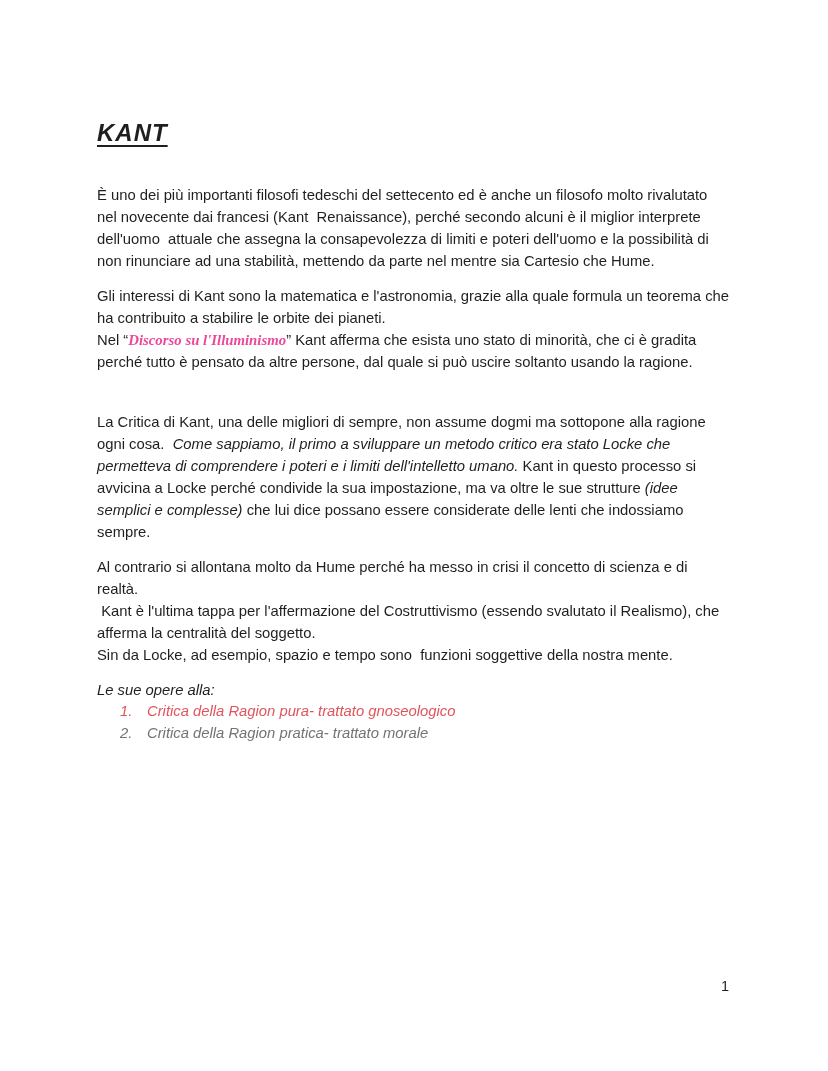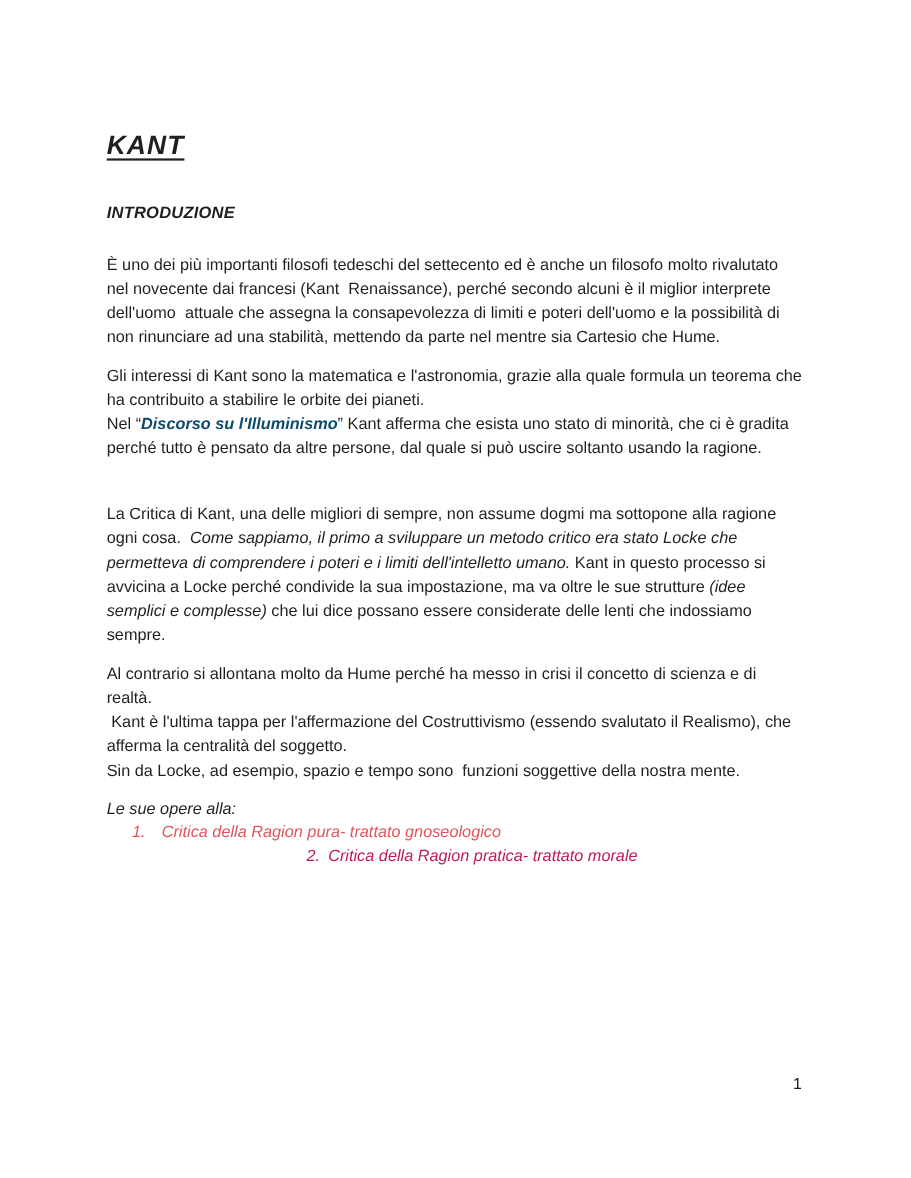--- a/index.html
+++ b/index.html
@@ -60,35 +60,34 @@
     color: #1f1f1f;
   }
 </style>
 </head>
 <body>
 
 <div class="page">
 
   <h1 class="doc-title">KANT</h1>
 
-  <h2 class="section-heading">INTRODUZIONE</h2>
 
   <p class="para">È uno dei più importanti filosofi tedeschi del settecento ed è anche un filosofo molto rivalutato nel novecente dai francesi (Kant  Renaissance), perché secondo alcuni è il miglior interprete dell'uomo  attuale che assegna la consapevolezza di limiti e poteri dell'uomo e la possibilità di non rinunciare ad una stabilità, mettendo da parte nel mentre sia Cartesio che Hume.</p>
 
   <p class="para gap-large"><span>Gli interessi di Kant sono la matematica e l'astronomia, grazie alla quale formula un teorema che ha contribuito a stabilire le orbite dei pianeti.
-Nel “</span><span class="work-blue" style="color: #0c4a6e;">Discorso su l'Illuminismo</span><span>” Kant afferma che esista uno stato di minorità, che ci è gradita perché tutto è pensato da altre persone, dal quale si può uscire soltanto usando la ragione.</span></p>
+Nel “</span><span class="work-blue" style="color: #ec4899; font-family: Liberation Serif, serif;">Discorso su l'Illuminismo</span><span>” Kant afferma che esista uno stato di minorità, che ci è gradita perché tutto è pensato da altre persone, dal quale si può uscire soltanto usando la ragione.</span></p>
 
   <p class="para"><span>La Critica di Kant, una delle migliori di sempre, non assume dogmi ma sottopone alla ragione ogni cosa.  </span><span class="em">Come sappiamo, il primo a sviluppare un metodo critico era stato Locke che permetteva di comprendere i poteri e i limiti dell'intelletto umano.</span><span> Kant in questo processo si avvicina a Locke perché condivide la sua impostazione, ma va oltre le sue strutture </span><span class="em">(idee semplici e complesse)</span><span> che lui dice possano essere considerate delle lenti che indossiamo sempre.</span></p>
 
   <p class="para">Al contrario si allontana molto da Hume perché ha messo in crisi il concetto di scienza e di realtà.
  Kant è l'ultima tappa per l'affermazione del Costruttivismo (essendo svalutato il Realismo), che afferma la centralità del soggetto.
 Sin da Locke, ad esempio, spazio e tempo sono  funzioni soggettive della nostra mente.</p>
 
   <p class="works-intro">Le sue opere alla:</p>
 
   <ol class="works-list">
     <li class="work-item" style="color: rgb(224, 85, 92);"><span class="num">1.</span><span class="txt">Critica della Ragion pura- trattato gnoseologico</span></li>
-    <li class="work-item" style="color: #be185d; text-align: center;"><span class="num">2.</span><span class="txt">Critica della Ragion pratica- trattato morale</span></li>
+    <li class="work-item" style="color: #737373;"><span class="num">2.</span><span class="txt">Critica della Ragion pratica- trattato morale</span></li>
   </ol>
 
   <div class="page-number">1</div>
 
 </div>
 
 </body></html>

